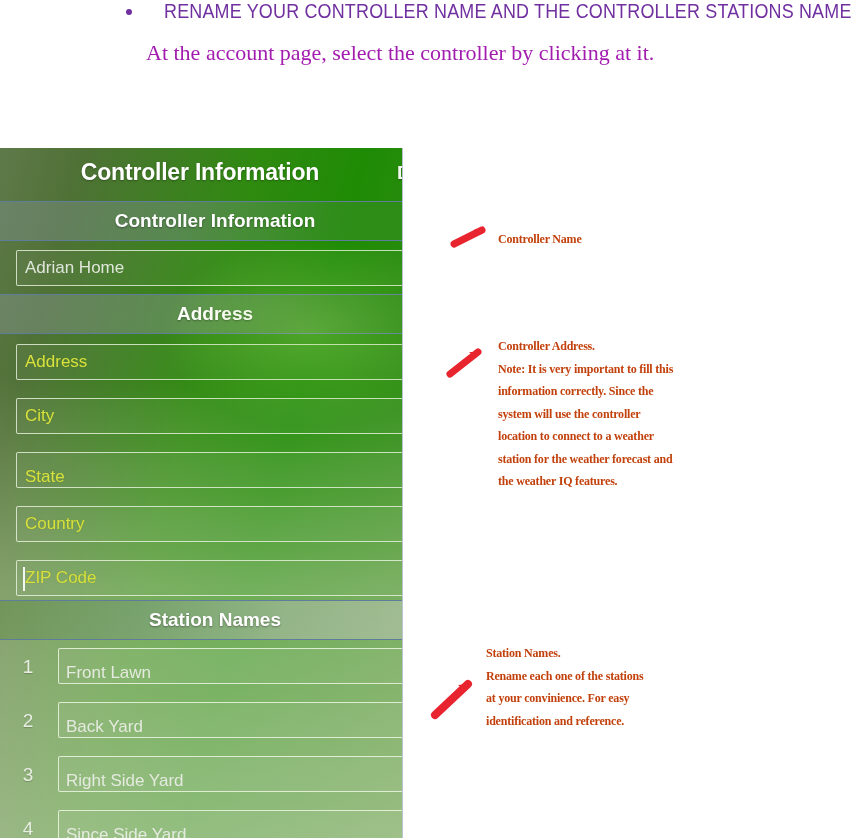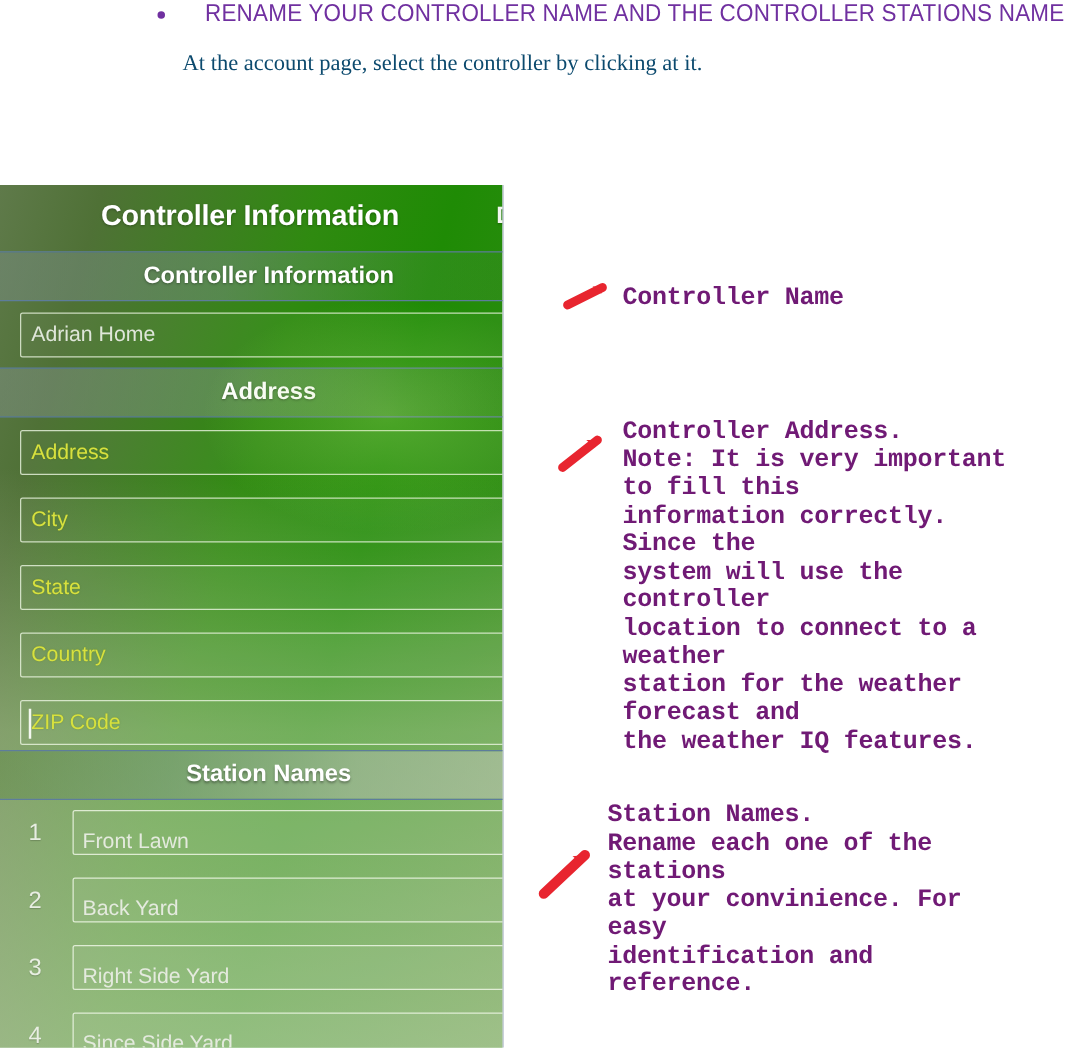--- a/index.html
+++ b/index.html
@@ -38,22 +38,22 @@
     letter-spacing: 0.2px;
     color: #7030A0;
     white-space: nowrap;
     font-family: "Liberation Sans", sans-serif;
     transform: scaleX(0.92);
     transform-origin: left top;
   }
   .doc-subline {
     position: absolute;
     left: 146px; top: 40px;
-    font-size: 18px;
-    color: #0c4a6e;
+    font-size: 22px;
+    color: #a21caf;
     white-space: nowrap;
     font-family: "Liberation Serif", serif;
   }
 
   
   .phone {
     position: absolute;
     left: 0; top: 148px;
     width: 403px;
     height: 706px;
@@ -171,21 +171,21 @@
     font-size: 17px;
     padding-left: 8px;
     white-space: nowrap;
   }
   .ph-white  { color: #dfe6da; }
   .ph-yellow { color: #d7e13f; text-shadow: 0 0 1px rgba(90,110,10,0.5); }
 
   .f-name   { left: 16px; top: 102px; width: 425px; }
   .f-addr   { left: 16px; top: 196px; width: 425px; }
   .f-city   { left: 16px; top: 250px; width: 425px; }
-  .f-state  { left: 16px; top: 304px; width: 425px; }
+  .f-state  { left: 16px; top: 304px; width: 425px; align-items: flex-end; }
   .f-ctry   { left: 16px; top: 358px; width: 425px; }
   .f-zip    { left: 16px; top: 412px; width: 425px; }
 
   .caret {
     position: absolute;
     left: 6px; top: 6px;
     width: 2px; height: 24px;
     background: #f4f8f0;
   }
 
@@ -223,25 +223,25 @@
     white-space: nowrap;
   }
   .st-1 { top: 500px; }
   .st-2 { top: 554px; }
   .st-3 { top: 608px; }
   .st-4 { top: 662px; }
 
   
   .anno {
     position: absolute;
-    color: #701a75;
-    font-size: 20px;
+    color: #c2410c;
+    font-size: 12px;
     font-weight: bold;
     line-height: 22.5px;
-    font-family: Liberation Mono, monospace;
+    font-family: Liberation Serif, serif;
     letter-spacing: -0.2px;
     white-space: pre-line;
   }
   .anno-1 { left: 498px; top: 228px; }
   .anno-2 { left: 498px; top: 335px; width: 330px; }
   .anno-3 { left: 486px; top: 642px; width: 330px; }
 
   .arrow {
     position: absolute;
     width: 40px; height: 22px;

